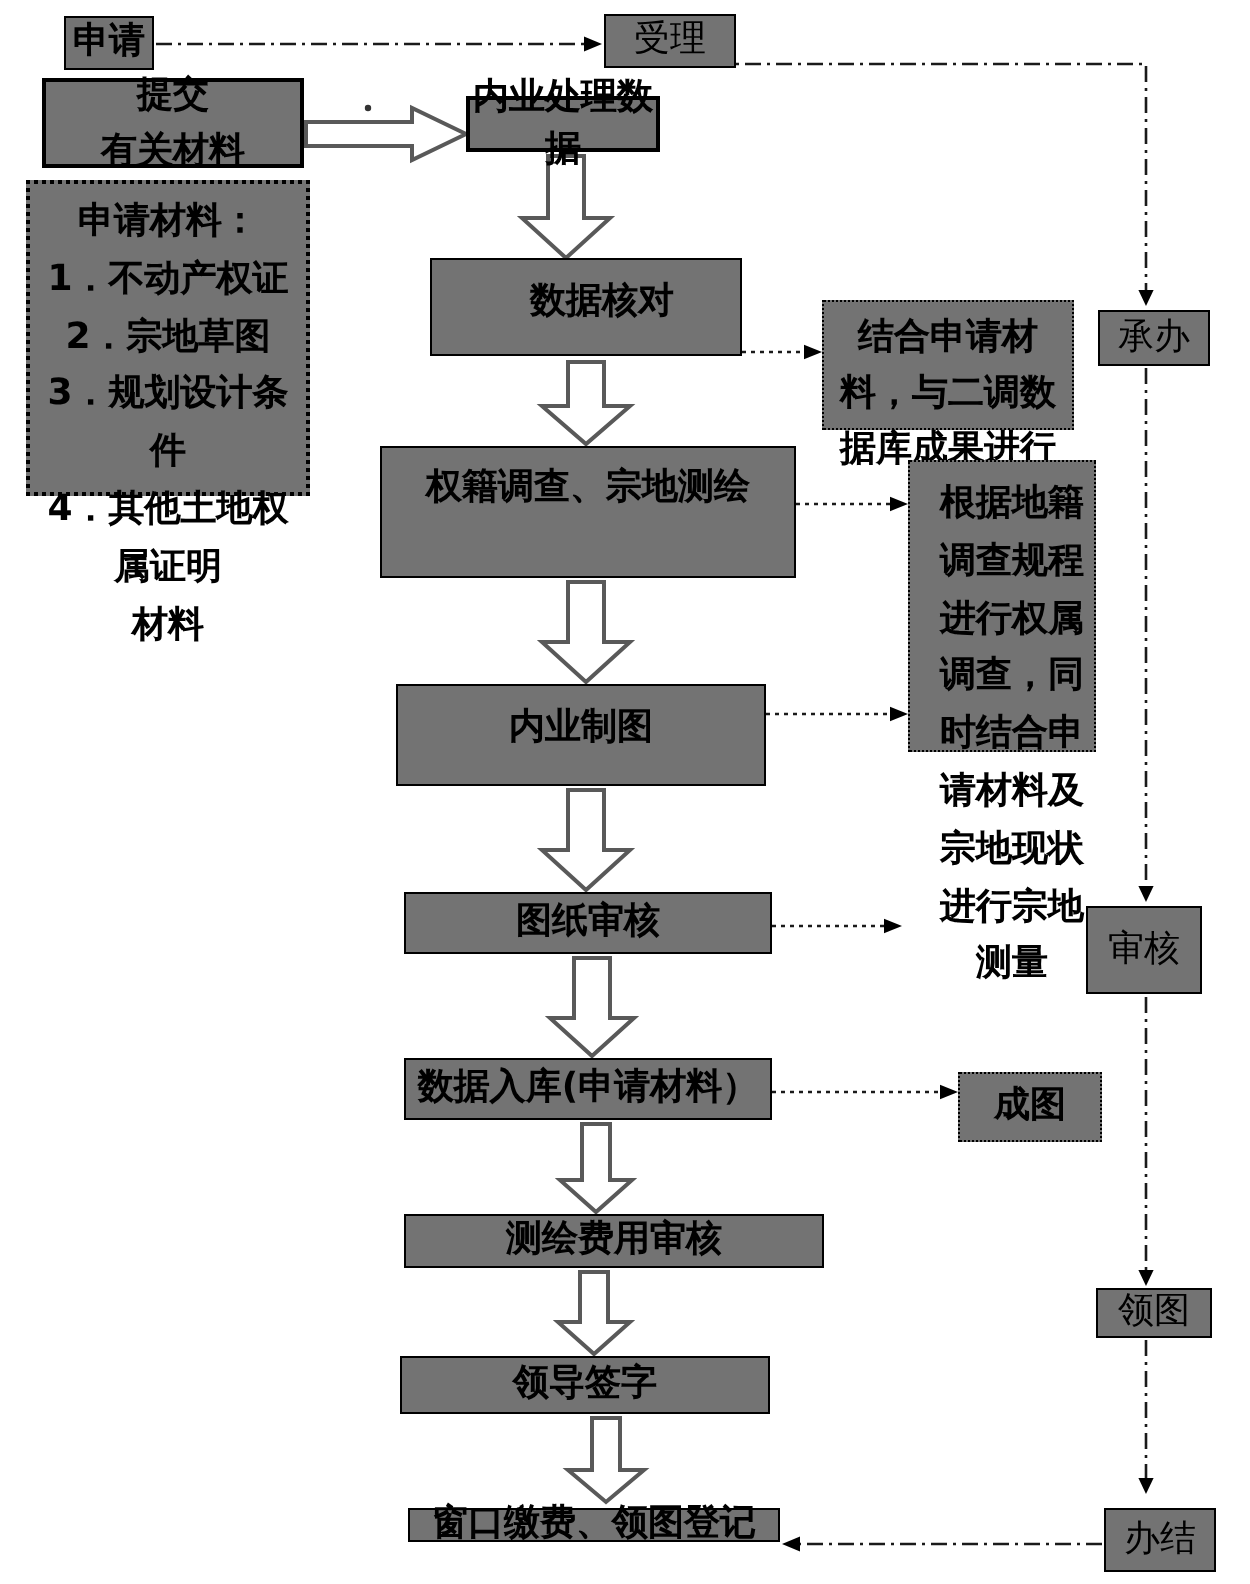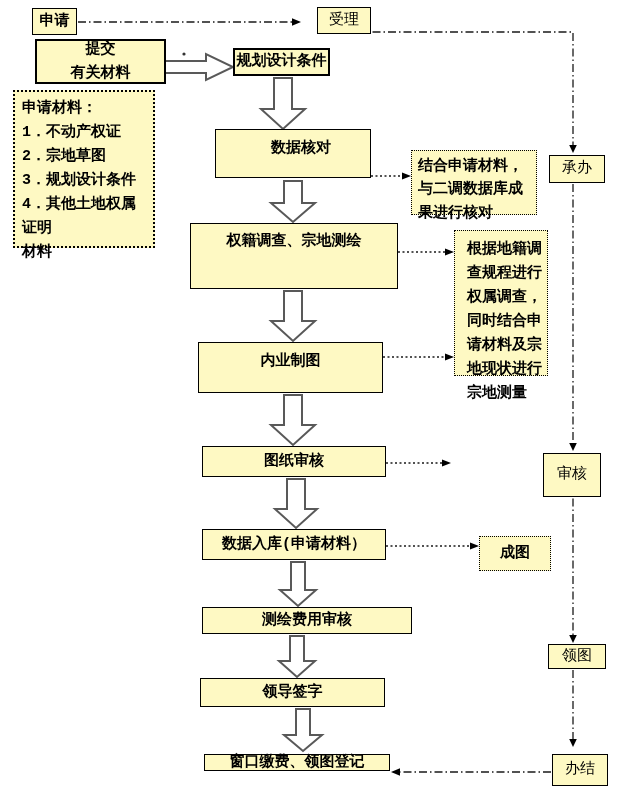--- a/index.html
+++ b/index.html
@@ -2,35 +2,34 @@
 <html><head>
 <meta charset="utf-8">
 <style>
   html,body{margin:0;padding:0;background:#fff;}
   #canvas{
     position:relative;width:625px;height:792px;background:#ffffff;
     font-family:"DejaVu Sans",sans-serif;color:#000;overflow:hidden;
   }
   #connectors{position:absolute;left:0;top:0;width:625px;height:792px;}
   .box{
-    position:absolute;box-sizing:border-box;background:#fef9c3;
-    border:1.5px solid #000;font-size:15px;line-height:1.45;
+    position:absolute;box-sizing:border-box;background:#737373;
+    border:1.5px solid #000;font-size:18px;line-height:1.45;
     display:flex;align-items:center;justify-content:center;text-align:center;
     white-space:pre-line;
-    font-family:Liberation Mono, monospace;
   }
   .bold{font-weight:bold;}
   .top-align{align-items:flex-start;}
   .dotted{border-style:dotted;}
-  .left-text{justify-content:flex-start;text-align:left;}
+  .left-text{justify-content:flex-start;text-align:center;}
 
   
   #box-apply{left:32px;top:8px;width:45px;height:27px;border-width:1.5px;}
-  #box-accept{left:317px;top:7px;width:54px;height:27px;font-weight:normal;}
-  #box-submit{left:21px;top:39px;width:131px;height:45px;border-width:2px;line-height:1.55;margin-left:14px;}
+  #box-accept{left:302px;top:7px;width:66px;height:27px;font-weight:normal;}
+  #box-submit{left:21px;top:39px;width:131px;height:45px;border-width:2px;line-height:1.55;}
   #box-materials{left:13px;top:90px;width:142px;height:158px;border-width:2px;
     padding:5px 7px;line-height:1.6;}
 
   
   #flow-0{left:233px;top:48px;width:97px;height:28px;border-width:2px;}
   #flow-1{left:215px;top:129px;width:156px;height:49px;padding-top:8px;padding-left:16px;}
   #flow-2{left:190px;top:223px;width:208px;height:66px;padding-top:7px;}
   #flow-3{left:198px;top:342px;width:185px;height:51px;padding-top:8px;}
   #flow-4{left:202px;top:446px;width:184px;height:31px;}
   #flow-5{left:202px;top:529px;width:184px;height:31px;}
@@ -112,21 +111,21 @@
   <div class="box" id="box-accept">受理</div>
   <div class="box bold" id="box-submit">提交
 有关材料</div>
   <div class="box bold dotted left-text top-align" id="box-materials">申请材料：
 1．不动产权证
 2．宗地草图
 3．规划设计条件
 4．其他土地权属证明
 材料</div>
 
-  <div class="box bold" id="flow-0">规划设计条件</div>
+  <div class="box bold" id="flow-0">内业处理数据</div>
   <div class="box bold top-align" id="flow-1">数据核对</div>
   <div class="box bold top-align" id="flow-2">权籍调查、宗地测绘</div>
   <div class="box bold" id="flow-4">图纸审核</div>
   <div class="box bold top-align" id="flow-3">内业制图</div>
   <div class="box bold" id="flow-5">数据入库(申请材料）</div>
   <div class="box bold" id="flow-6">测绘费用审核</div>
   <div class="box bold" id="flow-7">领导签字</div>
   <div class="box bold" id="flow-8">窗口缴费、领图登记</div>
 
   <div class="box bold dotted left-text" id="note-0">结合申请材料，与二调数据库成果进行核对</div>

